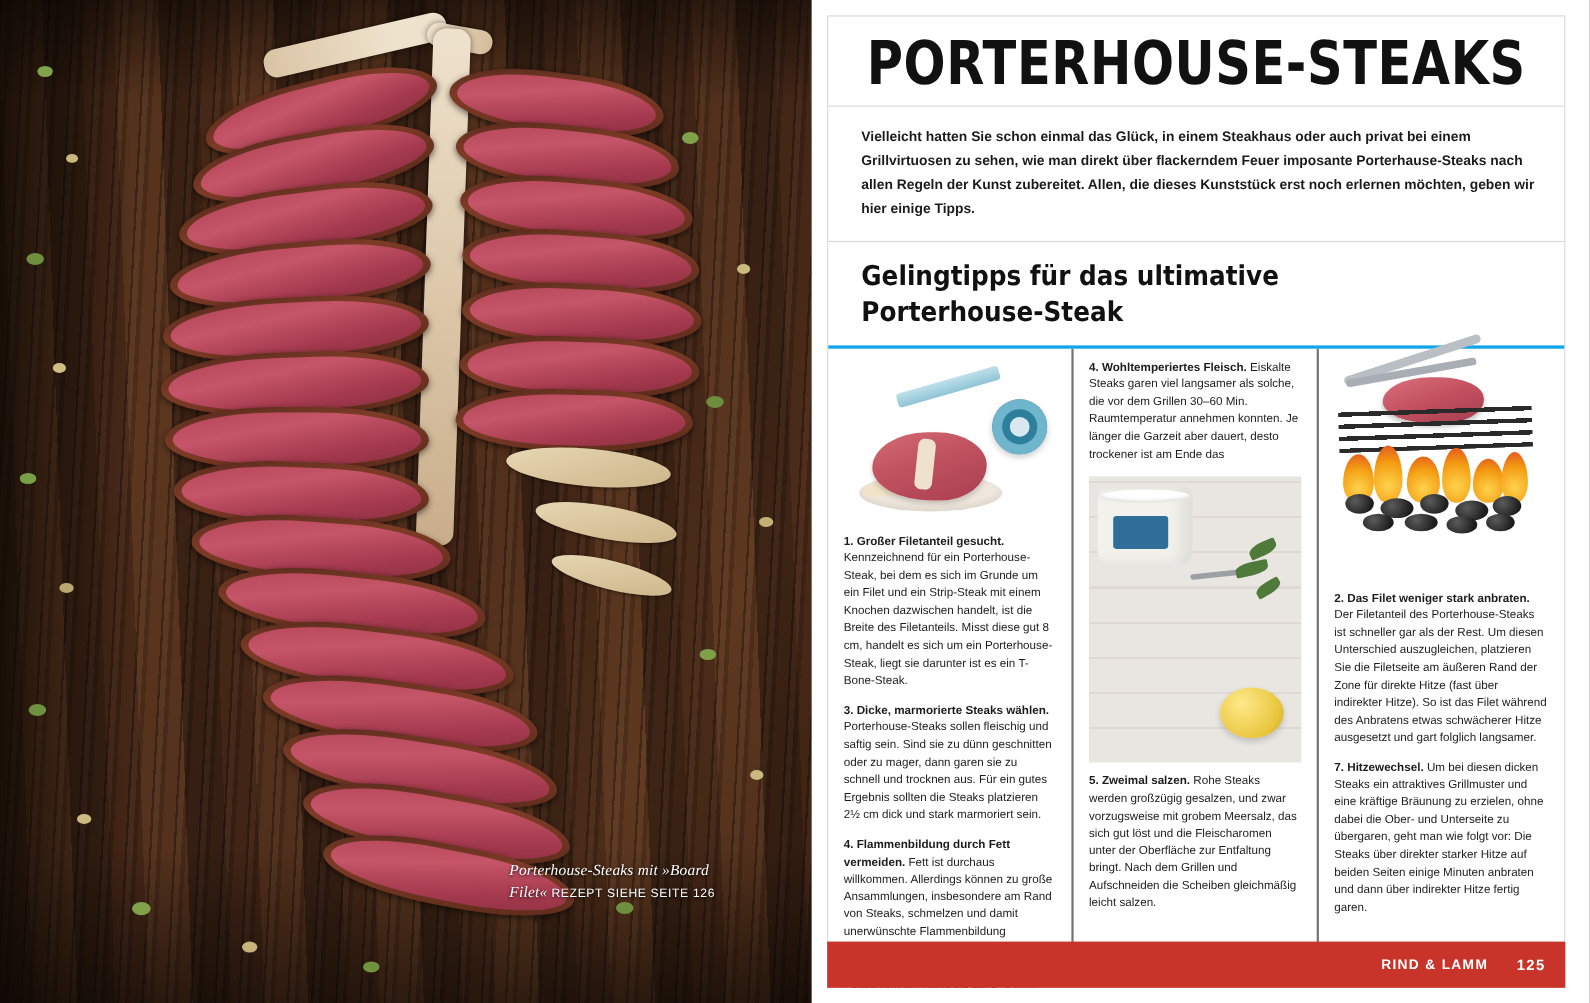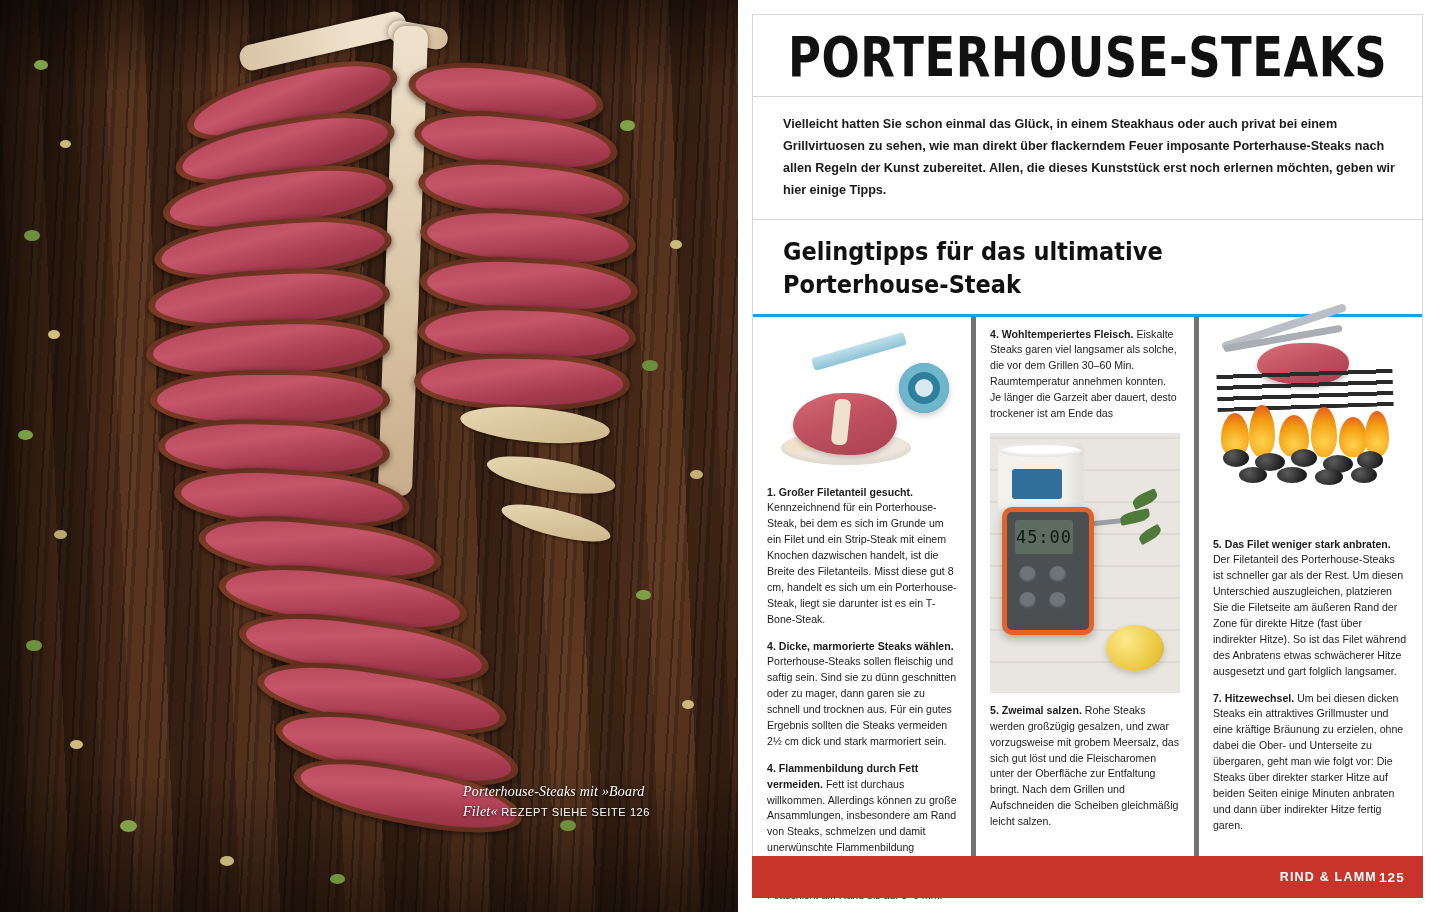--- a/index.html
+++ b/index.html
@@ -203,21 +203,21 @@
   }
   .cols {
     flex: 1;
     display: flex;
     min-height: 0;
   }
   .col {
     width: 33.333%;
     box-sizing: border-box;
     padding: 10px 14px 10px 14px;
-    border-right: 5px solid #737373;
+    border-right: 2px solid #737373;
     position: relative;
   }
   .col:last-child { border-right: none; }
   .col p {
     margin: 0 0 11px 0;
     font-size: 10.6px;
     line-height: 1.5;
     color: #1c1c1c;
   }
   .col p b { font-weight: 700; }
@@ -416,21 +416,21 @@
     color: #ffffff;
     display: flex;
     align-items: center;
     justify-content: flex-end;
     padding-right: 18px;
     box-sizing: border-box;
     font-size: 12.5px;
     letter-spacing: 1.2px;
   }
   .footer .sec { font-weight: 600; }
-  .footer .pg { font-weight: 700; margin-left: 2px; font-size: 13.5px; }
+  .footer .pg { font-weight: 700; margin-left: 26px; font-size: 13.5px; }
 
   .spine {
     position: absolute;
     left: 738px; top: 0; bottom: 0;
     width: 1px;
     background: #cfcfcf;
   }
 </style>
 </head>
 <body>
@@ -595,40 +595,33 @@
 
           <div class="col">
             <div class="illus illus-1">
               <div class="tape-strip"></div>
               <div class="tape"></div>
               <div class="plate"></div>
               <div class="ill-fat"></div>
               <div class="ill-steak"></div>
             </div>
             <p><b>1. Großer Filetanteil gesucht.</b><span> Kennzeichnend für ein Porterhouse-Steak, bei dem es sich im Grunde um ein Filet und ein Strip-Steak mit einem Knochen dazwischen handelt, ist die Breite des Filetanteils. Misst diese gut 8 cm, handelt es sich um ein Porterhouse-Steak, liegt sie darunter ist es ein T-Bone-Steak.</span></p>
-            <p><b>4. Dicke, marmorierte Steaks wählen.</b><span> Porterhouse-Steaks sollen fleischig und saftig sein. Sind sie zu dünn geschnitten oder zu mager, dann garen sie zu schnell und trocknen aus. Für ein gutes Ergebnis sollten die Steaks vermeiden 2½ cm dick und stark marmoriert sein.</span></p>
+            <p><b>3. Dicke, marmorierte Steaks wählen.</b><span> Porterhouse-Steaks sollen fleischig und saftig sein. Sind sie zu dünn geschnitten oder zu mager, dann garen sie zu schnell und trocknen aus. Für ein gutes Ergebnis sollten die Steaks platzieren 2½ cm dick und stark marmoriert sein.</span></p>
             <p><b>4. Flammenbildung durch Fett vermeiden.</b><span> Fett ist durchaus willkommen. Allerdings können zu große Ansammlungen, insbesondere am Rand von Steaks, schmelzen und damit unerwünschte Flammenbildung verursachen. Denken Sie beim Steakkauf daran und entfernen Sie die Fettschicht am Rand bis auf 5–6 mm.</span></p>
           </div>
 
           <div class="col">
             <p><b>4. Wohltemperiertes Fleisch.</b><span> Eiskalte Steaks garen viel langsamer als solche, die vor dem Grillen 30–60 Min. Raumtemperatur annehmen konnten. Je länger die Garzeit aber dauert, desto trockener ist am Ende das</span></p>
             <div class="illus illus-2">
               <div class="bg-tile"></div>
               <div class="pot">
                 <div class="pot-lip"></div>
                 <div class="pot-blue"></div>
               </div>
               <div class="probe"></div>
-              <div class="device">
-                <div class="device-screen">45:00</div>
-                <div class="device-btn" style="left:12px; top:54px;"></div>
-                <div class="device-btn" style="left:42px; top:54px;"></div>
-                <div class="device-btn" style="left:12px; top:80px;"></div>
-                <div class="device-btn" style="left:42px; top:80px;"></div>
-              </div>
               <div class="herb" style="right:22px; top:60px; width:26px; height:12px; transform:rotate(-24deg);"></div>
               <div class="herb" style="right:30px; top:78px; width:30px; height:12px; transform:rotate(-12deg);"></div>
               <div class="herb" style="right:18px; top:96px; width:24px; height:11px; transform:rotate(-30deg);"></div>
               <div class="lemon"></div>
             </div>
             <p><b>5. Zweimal salzen.</b><span> Rohe Steaks werden großzügig gesalzen, und zwar vorzugsweise mit grobem Meersalz, das sich gut löst und die Fleischaromen unter der Oberfläche zur Entfaltung bringt. Nach dem Grillen und Aufschneiden die Scheiben gleichmäßig leicht salzen.</span></p>
           </div>
 
           <div class="col">
             <div class="illus illus-3">
@@ -647,21 +640,21 @@
                 <div class="coal" style="left:40px;  top:48px; width:30px; height:18px;"></div>
                 <div class="coal" style="left:76px;  top:44px; width:26px; height:18px;"></div>
                 <div class="coal" style="left:108px; top:50px; width:30px; height:18px;"></div>
                 <div class="coal" style="left:142px; top:46px; width:26px; height:18px;"></div>
                 <div class="coal" style="left:24px;  top:62px; width:28px; height:16px;"></div>
                 <div class="coal" style="left:62px;  top:62px; width:30px; height:16px;"></div>
                 <div class="coal" style="left:100px; top:64px; width:28px; height:16px;"></div>
                 <div class="coal" style="left:136px; top:62px; width:26px; height:16px;"></div>
               </div>
             </div>
-            <p><b>5. Das Filet weniger stark anbraten.</b><span> Der Filetanteil des Porterhouse-Steaks ist schneller gar als der Rest. Um diesen Unterschied auszugleichen, platzieren Sie die Filetseite am äußeren Rand der Zone für direkte Hitze (fast über indirekter Hitze). So ist das Filet während des Anbratens etwas schwächerer Hitze ausgesetzt und gart folglich langsamer.</span></p>
+            <p><b>2. Das Filet weniger stark anbraten.</b><span> Der Filetanteil des Porterhouse-Steaks ist schneller gar als der Rest. Um diesen Unterschied auszugleichen, platzieren Sie die Filetseite am äußeren Rand der Zone für direkte Hitze (fast über indirekter Hitze). So ist das Filet während des Anbratens etwas schwächerer Hitze ausgesetzt und gart folglich langsamer.</span></p>
             <p><b>7. Hitzewechsel.</b><span> Um bei diesen dicken Steaks ein attraktives Grillmuster und eine kräftige Bräunung zu erzielen, ohne dabei die Ober- und Unterseite zu übergaren, geht man wie folgt vor: Die Steaks über direkter starker Hitze auf beiden Seiten einige Minuten anbraten und dann über indirekter Hitze fertig garen.</span></p>
           </div>
 
         </div>
       </div>
     </div>
 
     <div class="footer">
       <span class="sec">RIND &amp; LAMM</span>
       <span class="pg">125</span>

